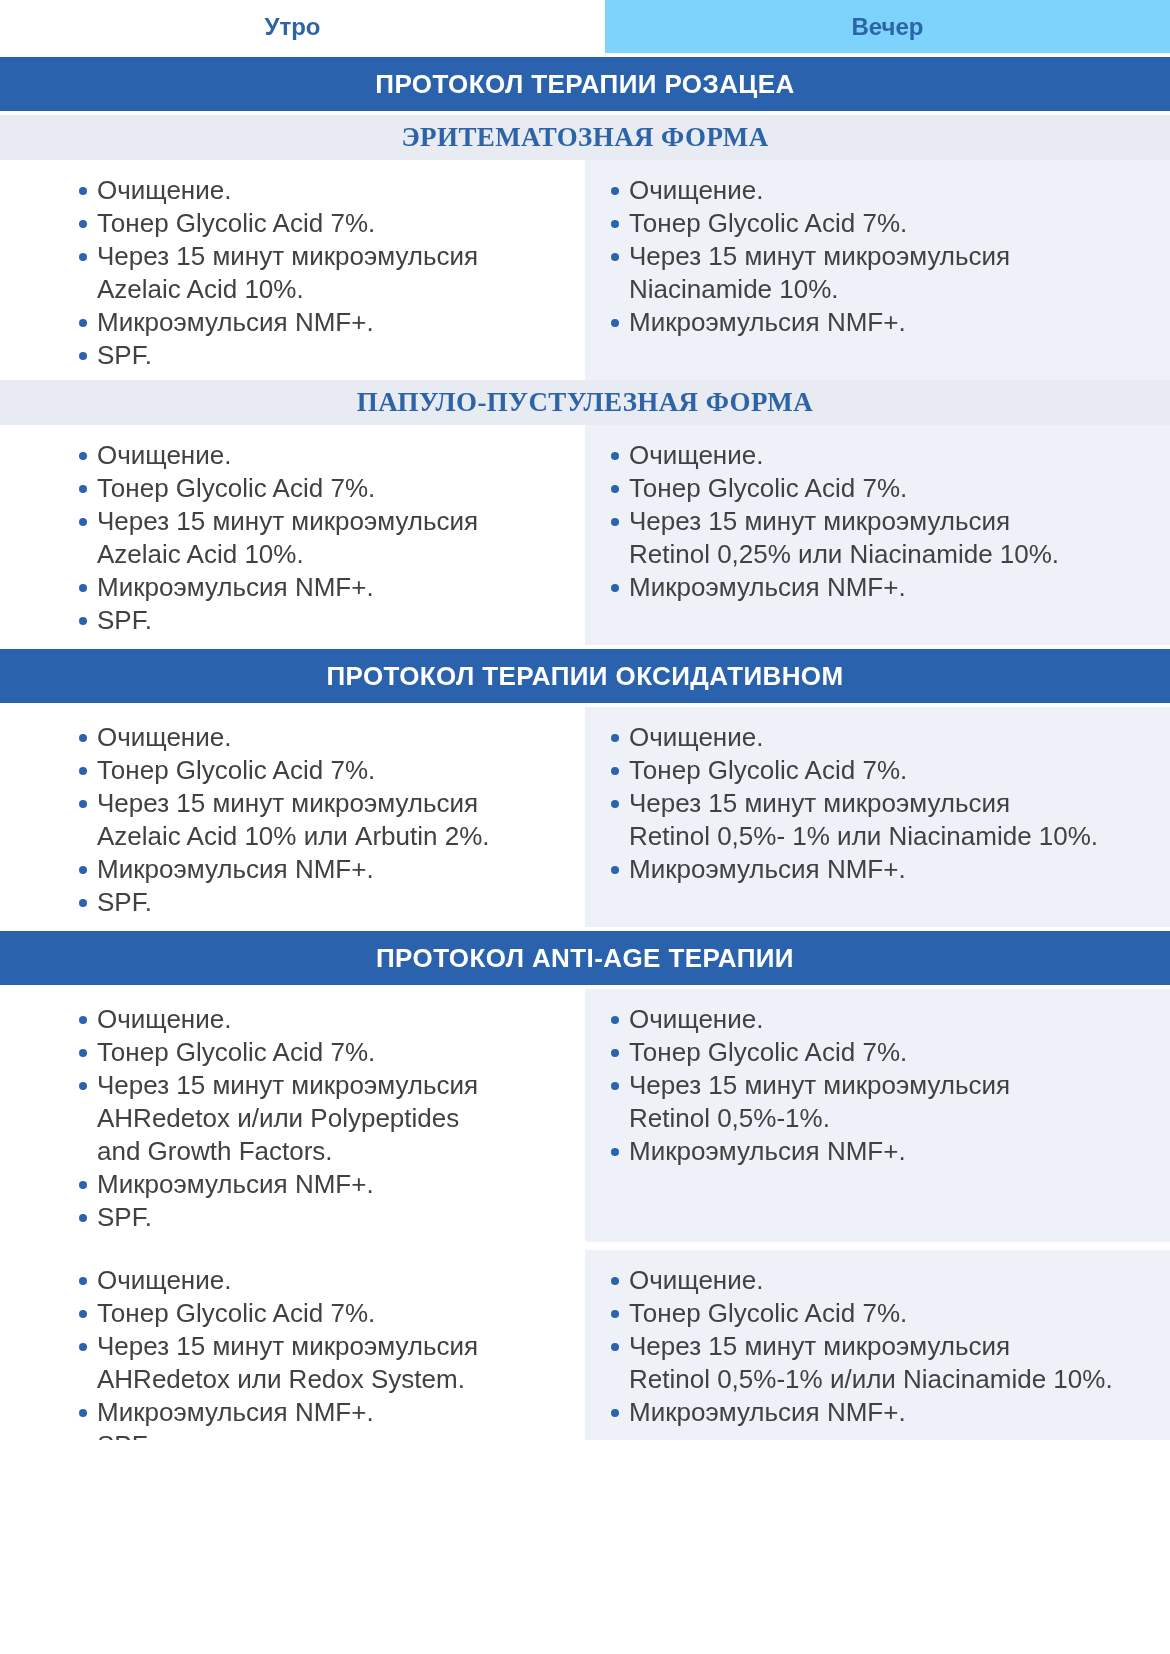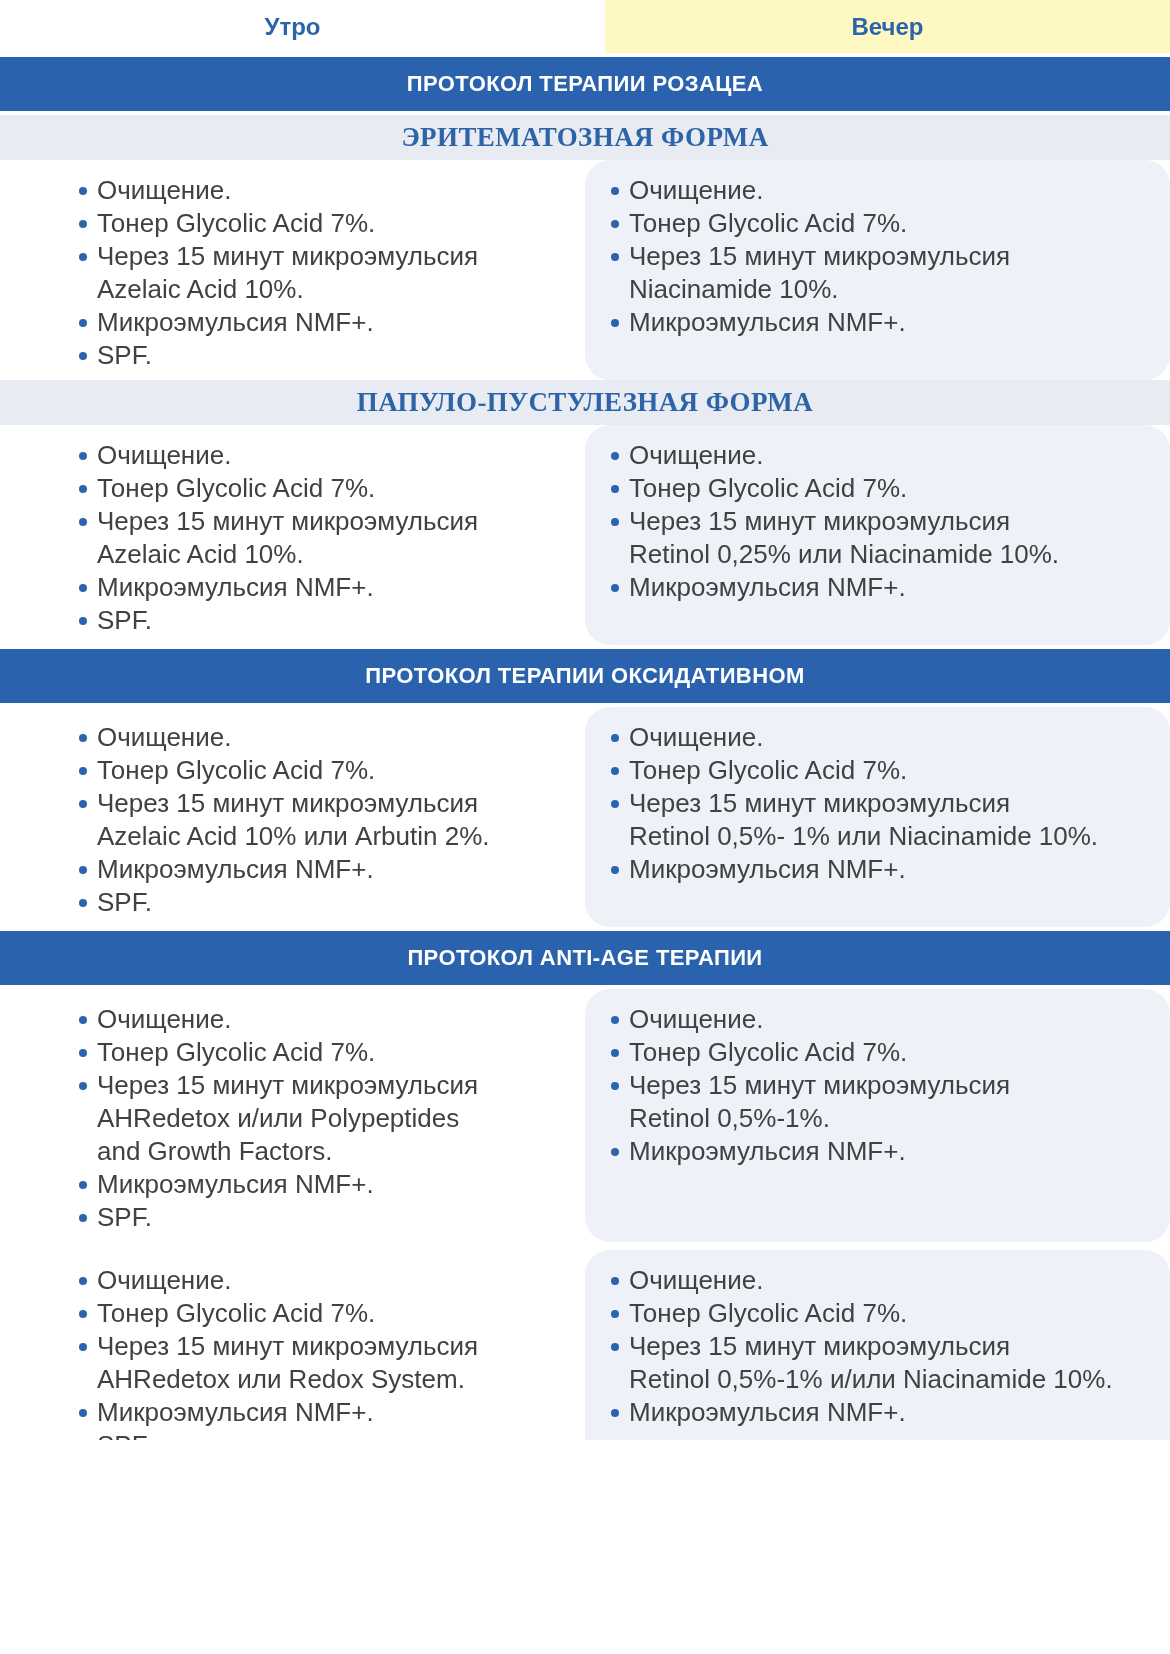--- a/index.html
+++ b/index.html
@@ -24,29 +24,29 @@
   }
   .col-header {
     display: flex;
     align-items: center;
     justify-content: center;
     color: #2d64a8;
     font-size: 24px;
     font-weight: bold;
   }
   .col-header.morning { background: #ffffff; }
-  .col-header.evening { background: #fef9c3; margin-left: 20px; }
+  .col-header.evening { background: #7dd3fc; margin-left: 20px; }
 
   .gap { height: 4px; background: #ffffff; flex: 0 0 auto; }
 
   .banner {
     height: 54px;
     background: #2a62ad;
     color: #ffffff;
-    font-size: 22px;
+    font-size: 26px;
     font-weight: bold;
     letter-spacing: 0.4px;
     display: flex;
     align-items: center;
     justify-content: center;
     flex: 0 0 auto;
   }
   .subbar {
     height: 45px;
     background: #e8ebf2;
@@ -60,21 +60,21 @@
     flex: 0 0 auto;
     font-family: Liberation Serif, serif;
   }
 
   .content-row {
     display: grid;
     grid-template-columns: 585px 585px;
     flex: 0 0 auto;
   }
   .content-row.grow { flex: 1 1 auto; }
-  .cell { box-sizing: border-box; border-radius: 25px; }
+  .cell { box-sizing: border-box; }
   .cell.morning {
     background: #ffffff;
     padding: 14px 18px 8px 78px;
   }
   .cell.evening {
     background: #eef1f8;
     padding: 14px 18px 8px 25px;
   }
   ul.routine {
     list-style: none;

